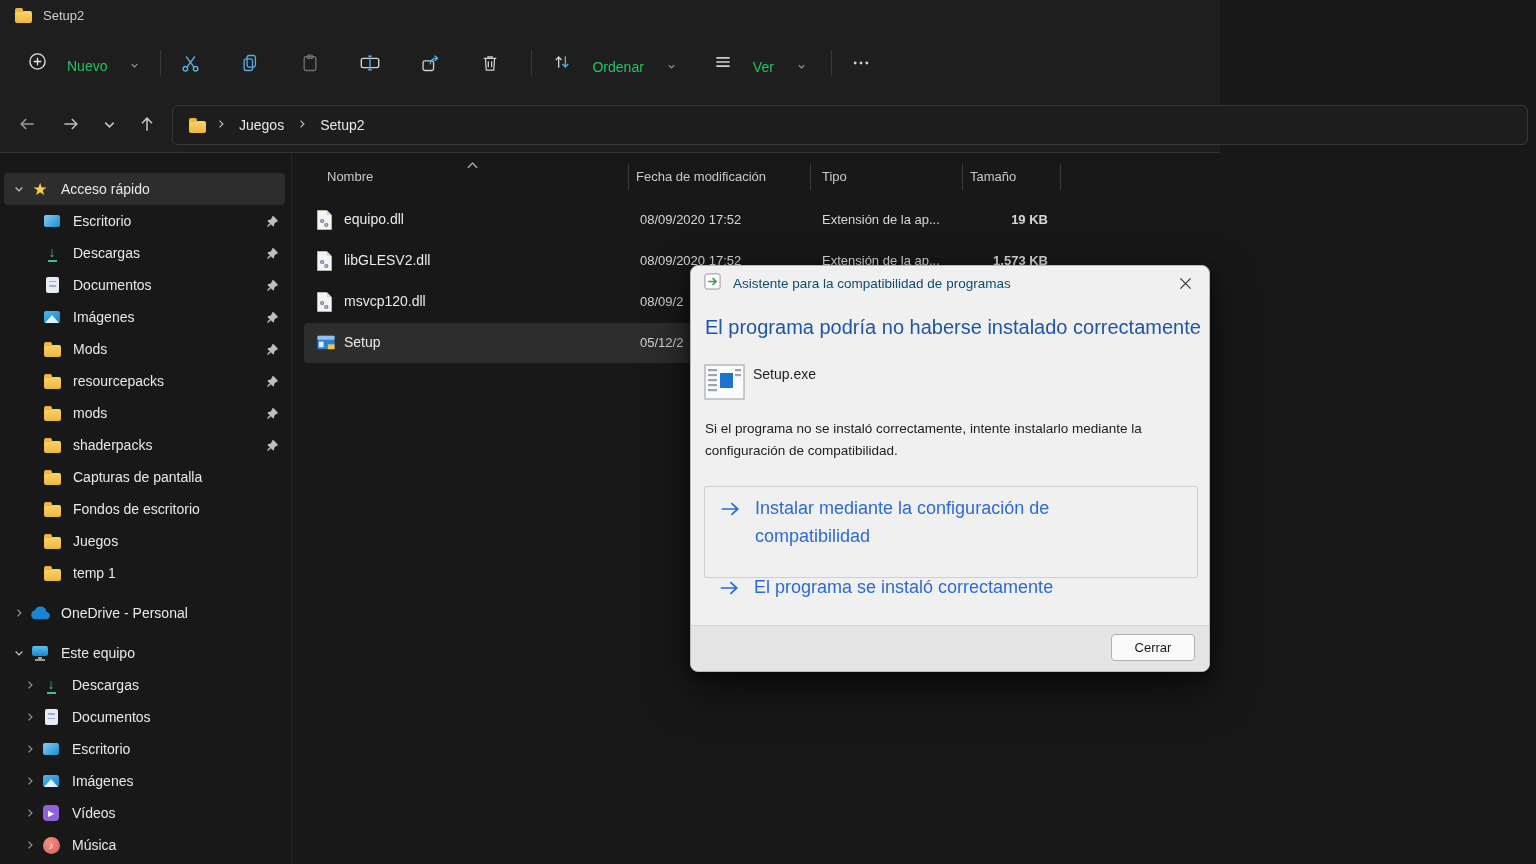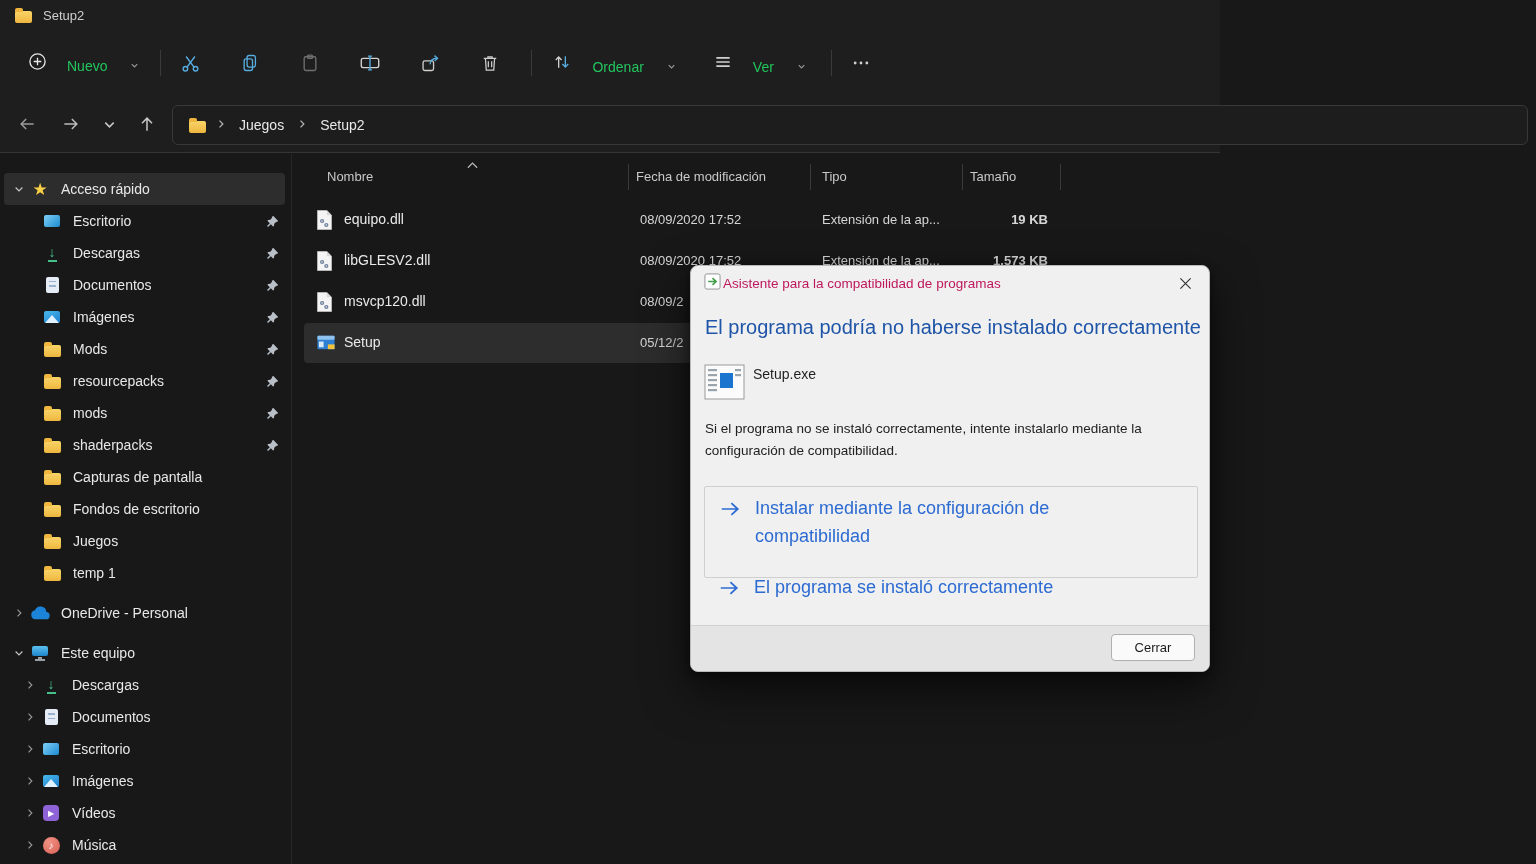--- a/index.html
+++ b/index.html
@@ -62,21 +62,21 @@
   .file-row.selected { background:#2d2d2d; }
   .f-ico { position:absolute; left:12px; top:10px; }
   .f-name { position:absolute; left:40px; top:11px; font-size:14px; color:#eaeaea; white-space:nowrap; }
   .f-date { position:absolute; left:336px; top:12px; font-size:13px; color:#d6d6d6; white-space:nowrap; }
   .f-type { position:absolute; left:518px; top:12px; font-size:13px; color:#d6d6d6; white-space:nowrap; }
   .f-size { position:absolute; right:8px; top:12px; font-size:13px; color:#d6d6d6; white-space:nowrap; text-align:right;font-weight:bold; }
 
   
   .dialog { position:absolute; left:690px; top:265px; width:520px; height:407px; background:#f0f0f0; border:1px solid #b9b9b9; border-radius:8px; box-shadow:0 18px 46px rgba(0,0,0,.62), 0 3px 10px rgba(0,0,0,.45); color:#1f1f1f; }
   .dlg-titlebar { position:absolute; left:0; top:0; right:0; height:34px; display:flex; align-items:center; padding-left:13px; }
-  .dlg-title { font-size:13.5px; color:#be185d; margin-left:2px; }
+  .dlg-title { font-size:13.5px; color:#0c4a6e; margin-left:12px; }
   .dlg-close { position:absolute; right:10px; top:5px; width:28px; height:24px; display:flex; align-items:center; justify-content:center; border-radius:4px; }
   .dlg-heading { position:absolute; left:14px; top:50px; width:492px; font-size:20px; color:#1f55a8; white-space:nowrap; }
   .dlg-prog-ico { position:absolute; left:13px; top:98px; }
   .dlg-prog-name { position:absolute; left:62px; top:100px; font-size:14px; color:#1f1f1f; }
   .dlg-body { position:absolute; left:14px; top:152px; width:494px; font-size:13.5px; line-height:1.6; color:#212121; }
   .dlg-option1 { position:absolute; left:13px; top:220px; width:494px; height:92px; border:1px solid #cfcfcf; border-radius:2px;text-decoration:underline; }
   .opt-arrow { position:absolute; left:14px; top:11px; }
   .opt1-text { position:absolute; left:50px; top:7px; width:345px; font-size:18px; line-height:28px; color:#2c6bd2; }
   .dlg-option2 { position:absolute; left:13px; top:300px; width:494px; height:50px; }
   .opt2-text { position:absolute; left:50px; top:11px; font-size:18px; color:#2c6bd2; white-space:nowrap; }

